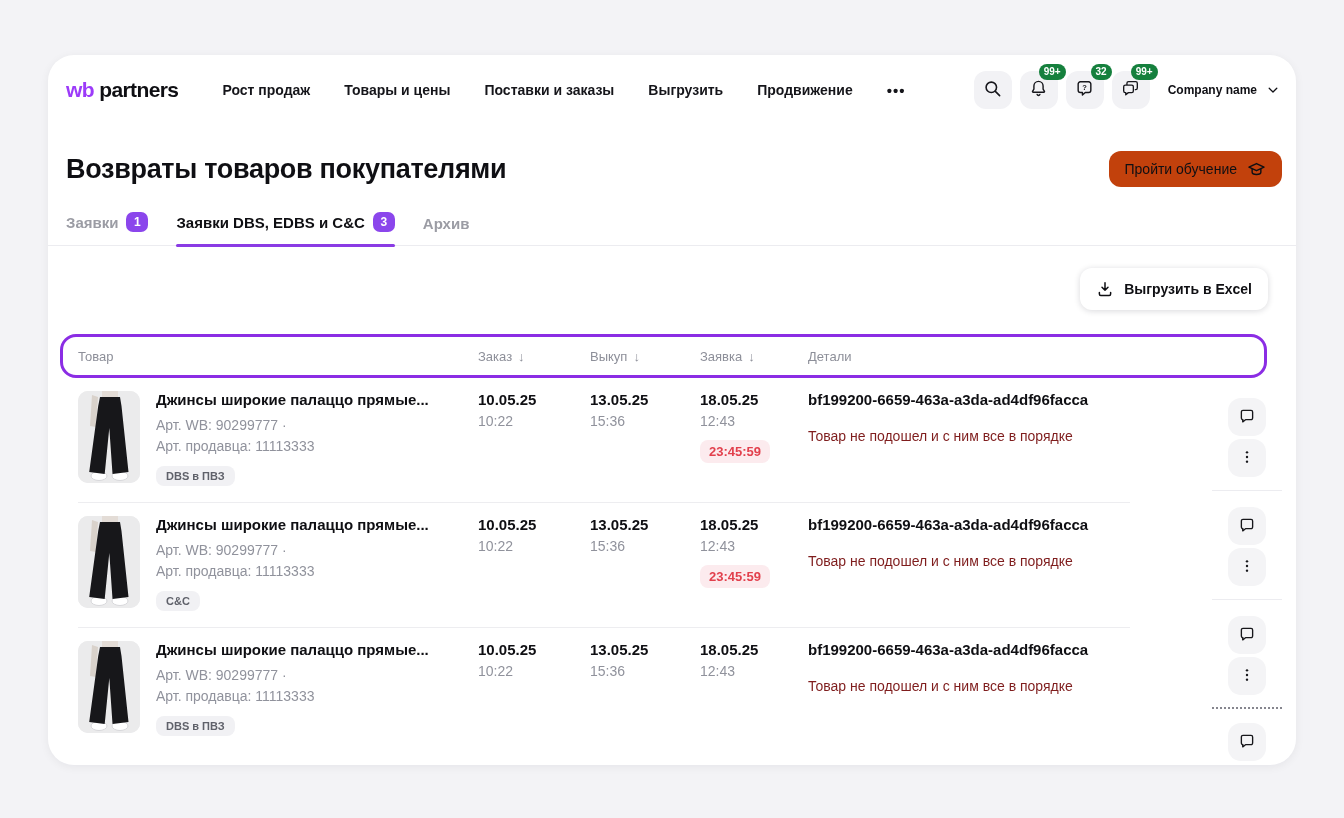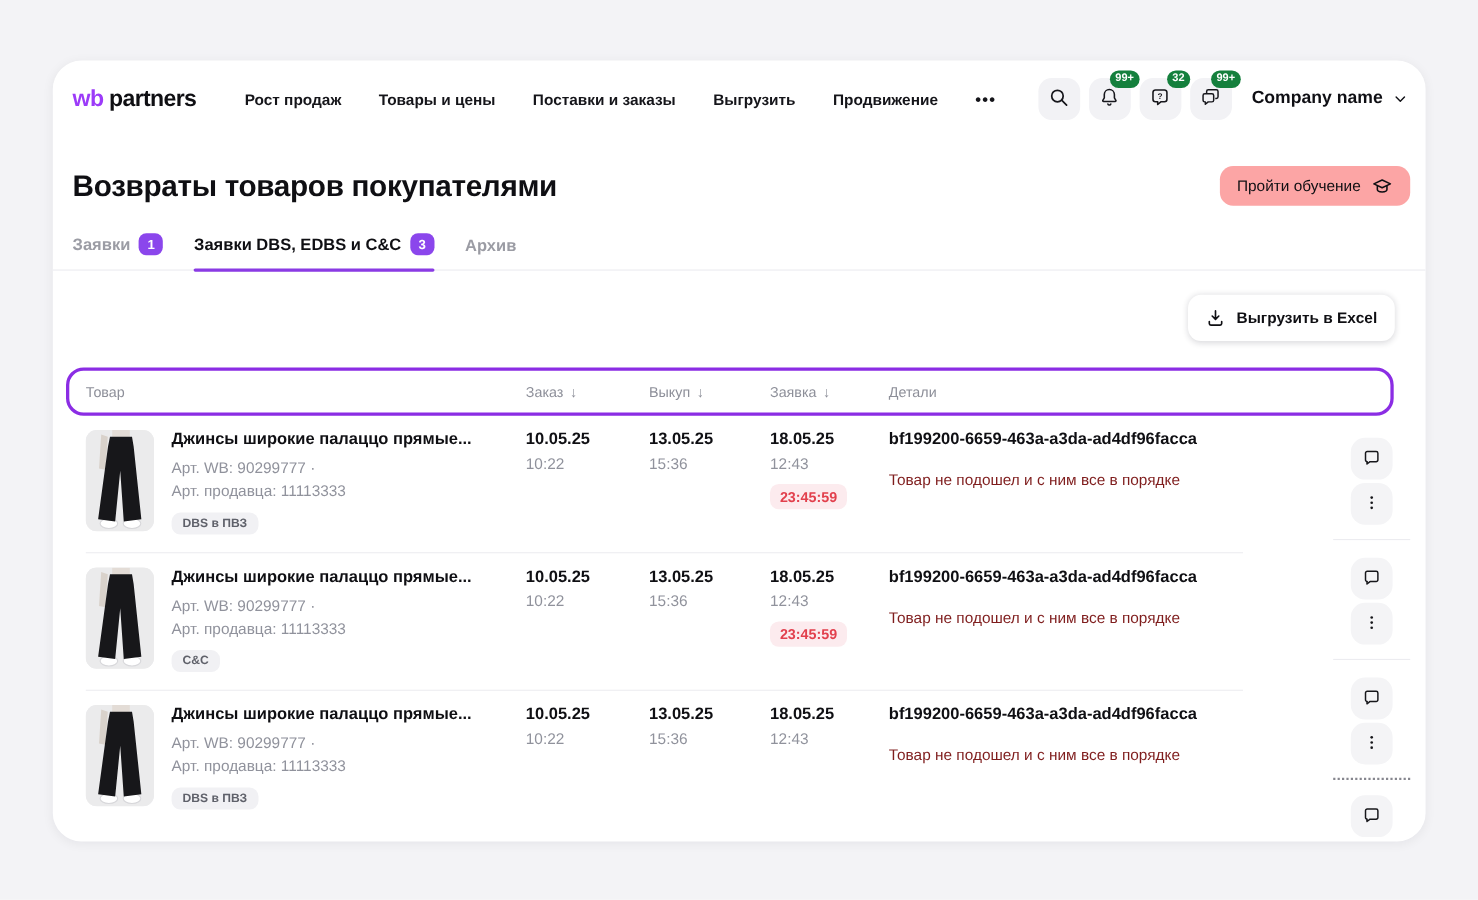--- a/index.html
+++ b/index.html
@@ -20,25 +20,25 @@
   .nav{display:flex;align-items:center;height:58px;padding:6px 16px 0 18px;}
   .logo{display:flex;align-items:baseline;gap:5px;font-size:21px;font-weight:700;margin-right:44px;cursor:pointer}
   .logo .wb{color:#9c3bf9;letter-spacing:-.5px}
   .logo .pt{color:#0f0f13;letter-spacing:-.6px}
   .nav-items{display:flex;gap:34px;align-items:center;font-size:14px;font-weight:700;color:#15151a}
   .nav-item{cursor:pointer;white-space:nowrap}
   .nav-more{font-size:15px;letter-spacing:1px;color:#15151a;cursor:pointer;font-weight:700}
   .nav-right{margin-left:auto;display:flex;align-items:center;gap:8px}
   .icon-btn{width:38px;height:38px;border-radius:12px;background:#f2f2f5;display:flex;align-items:center;justify-content:center;color:#17171c;position:relative;cursor:pointer;border:none}
   .n-badge{position:absolute;top:-7px;right:-8px;background:#15803d;color:#fff;font-size:10px;font-weight:700;line-height:1;padding:3px 5px;border-radius:9px;min-width:9px;text-align:center}
-  .company{display:flex;align-items:center;gap:9px;font-size:16px;font-weight:700;color:#0f0f14;margin-left:10px;cursor:pointer;white-space:nowrap}
+  .company{display:flex;align-items:center;gap:9px;font-size:12px;font-weight:700;color:#0f0f14;margin-left:10px;cursor:pointer;white-space:nowrap}
   
   .page-head{display:flex;align-items:center;padding:32px 14px 0 18px}
   .page-title{font-size:27px;font-weight:700;color:#0f0f13;letter-spacing:-.3px}
-  .train-btn{margin-left:auto;display:flex;align-items:center;gap:10px;background:#fca5a5;border:none;border-radius:12px;height:28px;padding:18px 16px;font-size:14px;color:#0f0f13;cursor:pointer;font-family:inherit}
+  .train-btn{margin-left:auto;display:flex;align-items:center;gap:10px;background:#c2410c;border:none;border-radius:12px;height:28px;padding:18px 16px;font-size:14px;color:#0f0f13;cursor:pointer;font-family:inherit}
   
   .tabs{display:flex;gap:28px;padding:0 14px 0 18px;margin-top:25px;border-bottom:1px solid #ececf0;align-items:flex-end}
   .tab{display:flex;align-items:center;gap:8px;padding-bottom:13px;font-size:15px;font-weight:700;color:#9b9ca4;position:relative;cursor:pointer;white-space:nowrap}
   .tab.active{color:#0f0f13}
   .tab.active::after{content:"";position:absolute;left:0;right:0;bottom:-2px;height:3px;border-radius:3px;background:#8a3be4}
   .tab-badge{background:#8b46ec;color:#fff;font-size:12px;font-weight:700;min-width:12px;height:20px;border-radius:7px;display:flex;align-items:center;justify-content:center;padding:0 5px}
   
   .toolbar{display:flex;align-items:center;margin-top:22px;padding:0 28px 0 14px}
   .search-box{position:relative;width:331px}
   .search-input{width:100%;height:44px;border:1px solid #e2e4e9;border-radius:14px;padding:0 44px 0 14px;font-size:15px;color:#0f0f13;outline:none;box-sizing:border-box;background:#fff;font-family:inherit}

